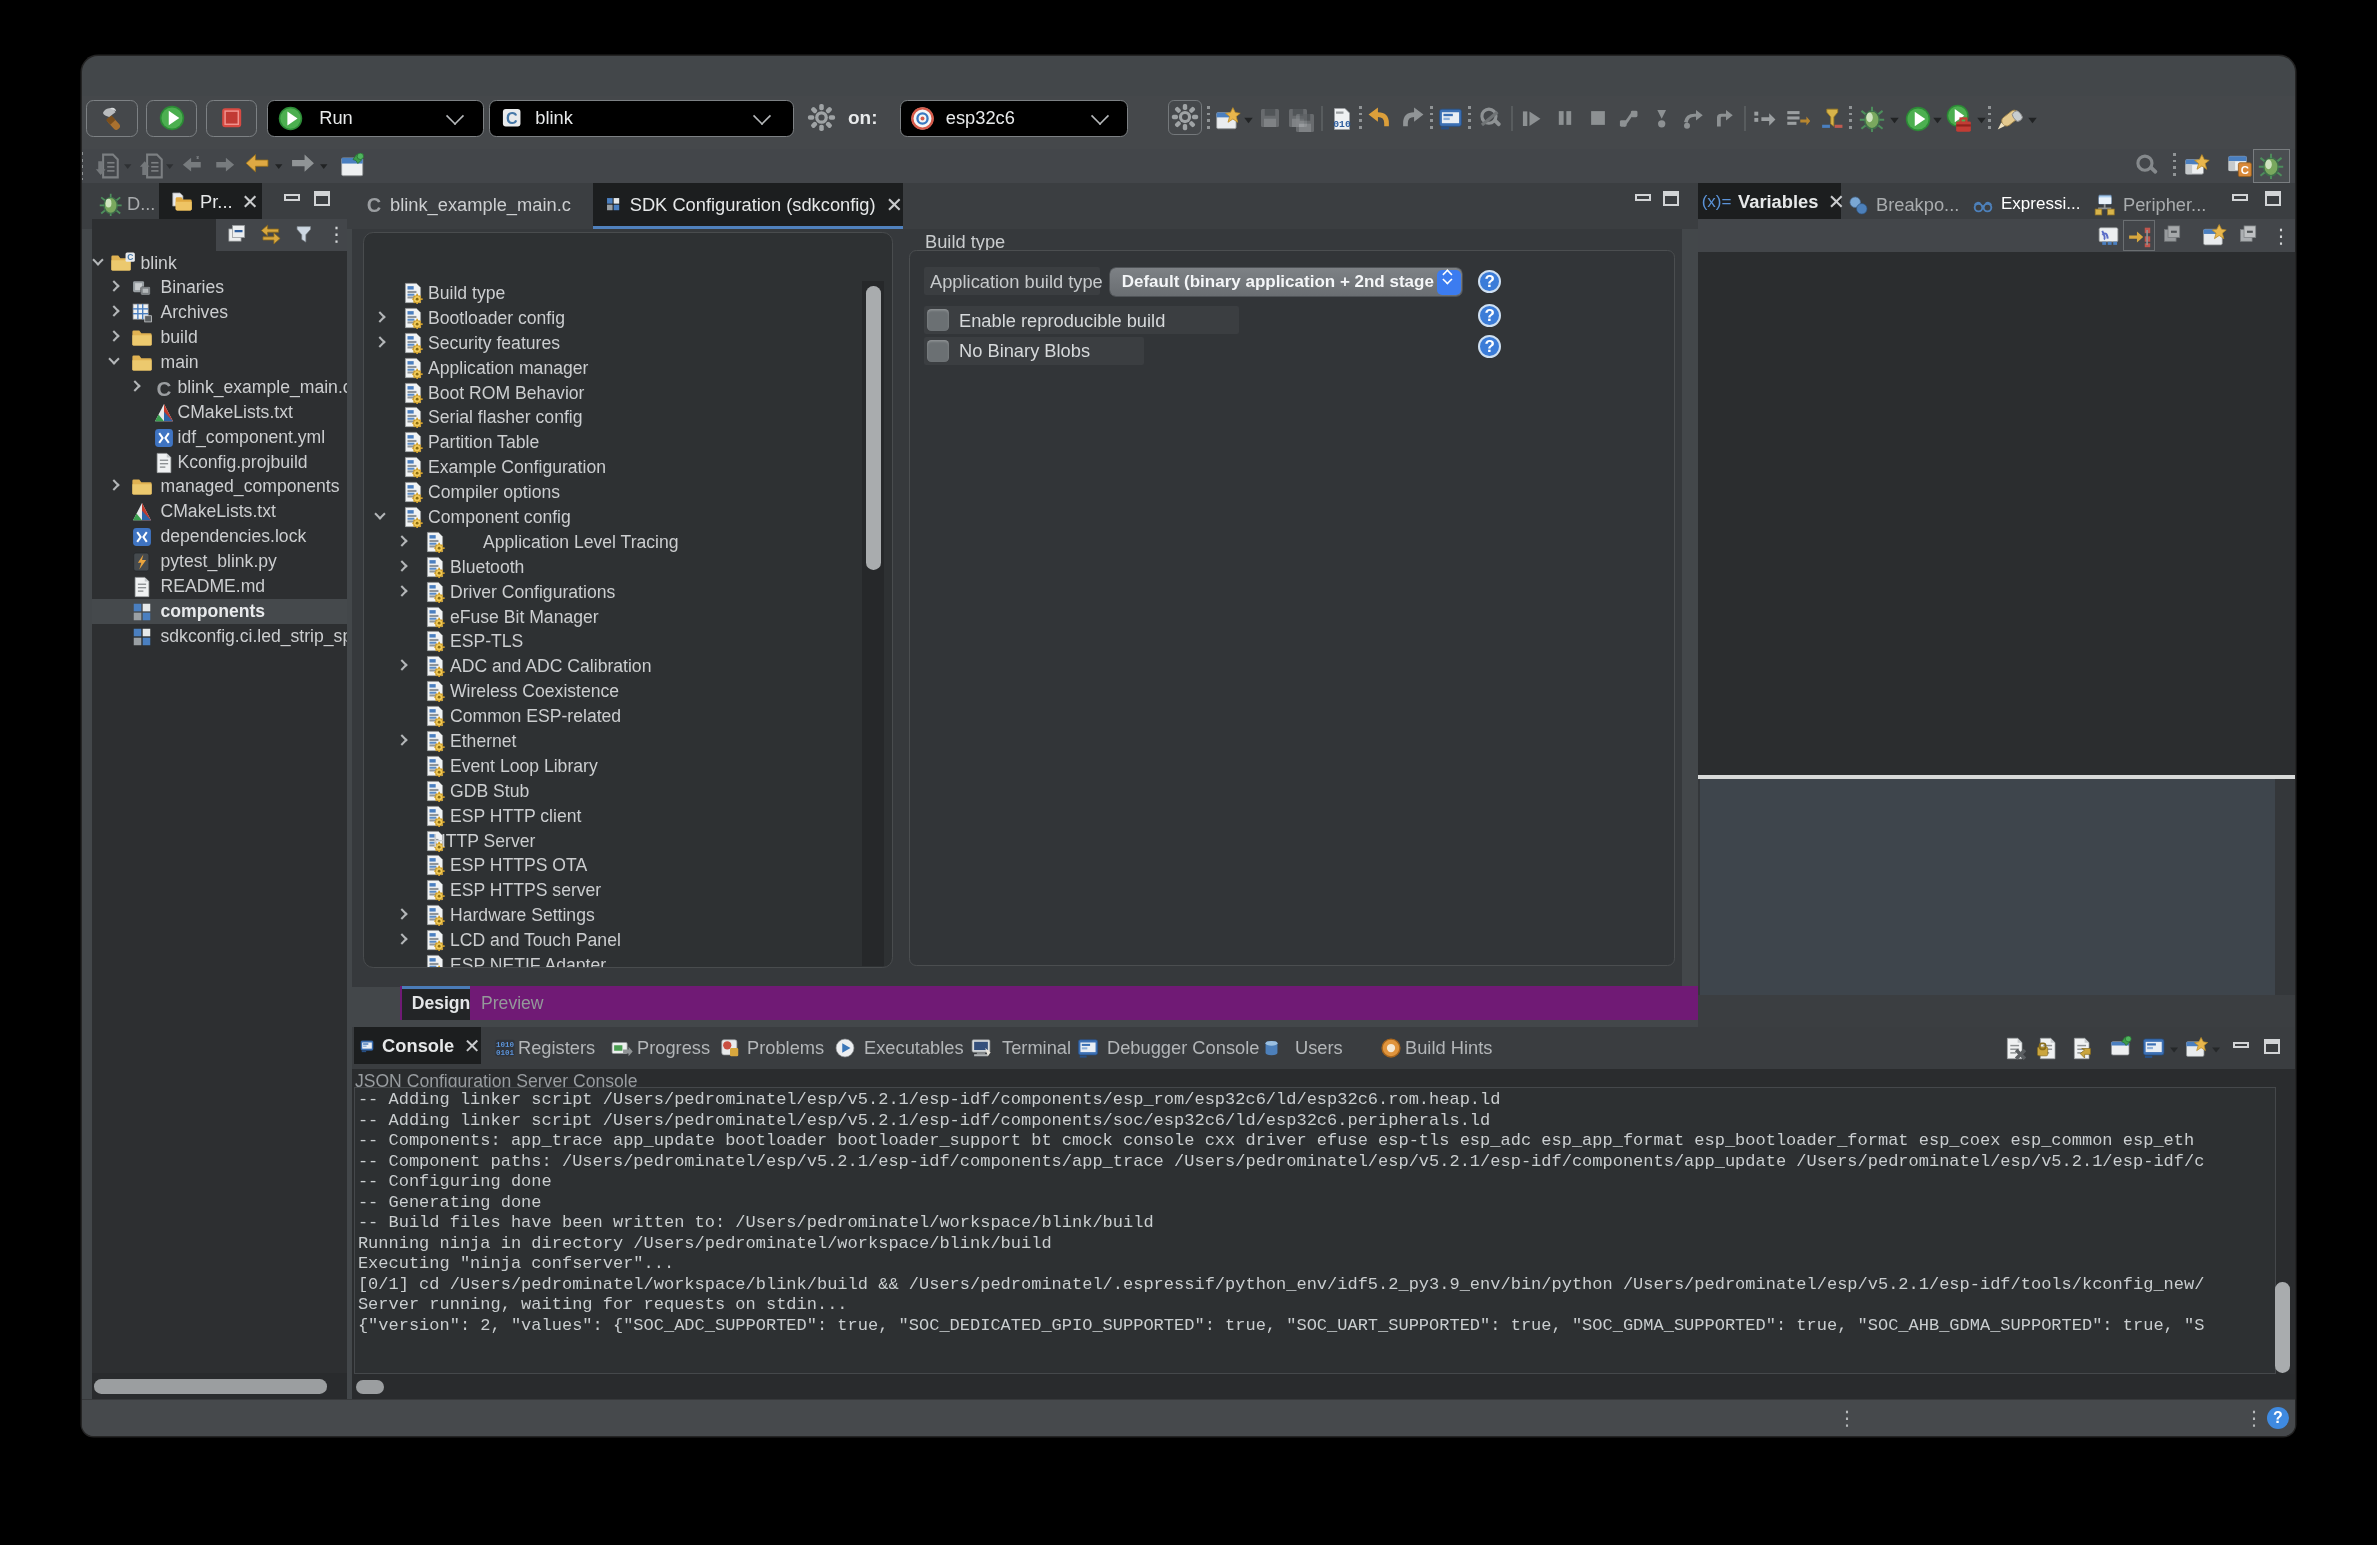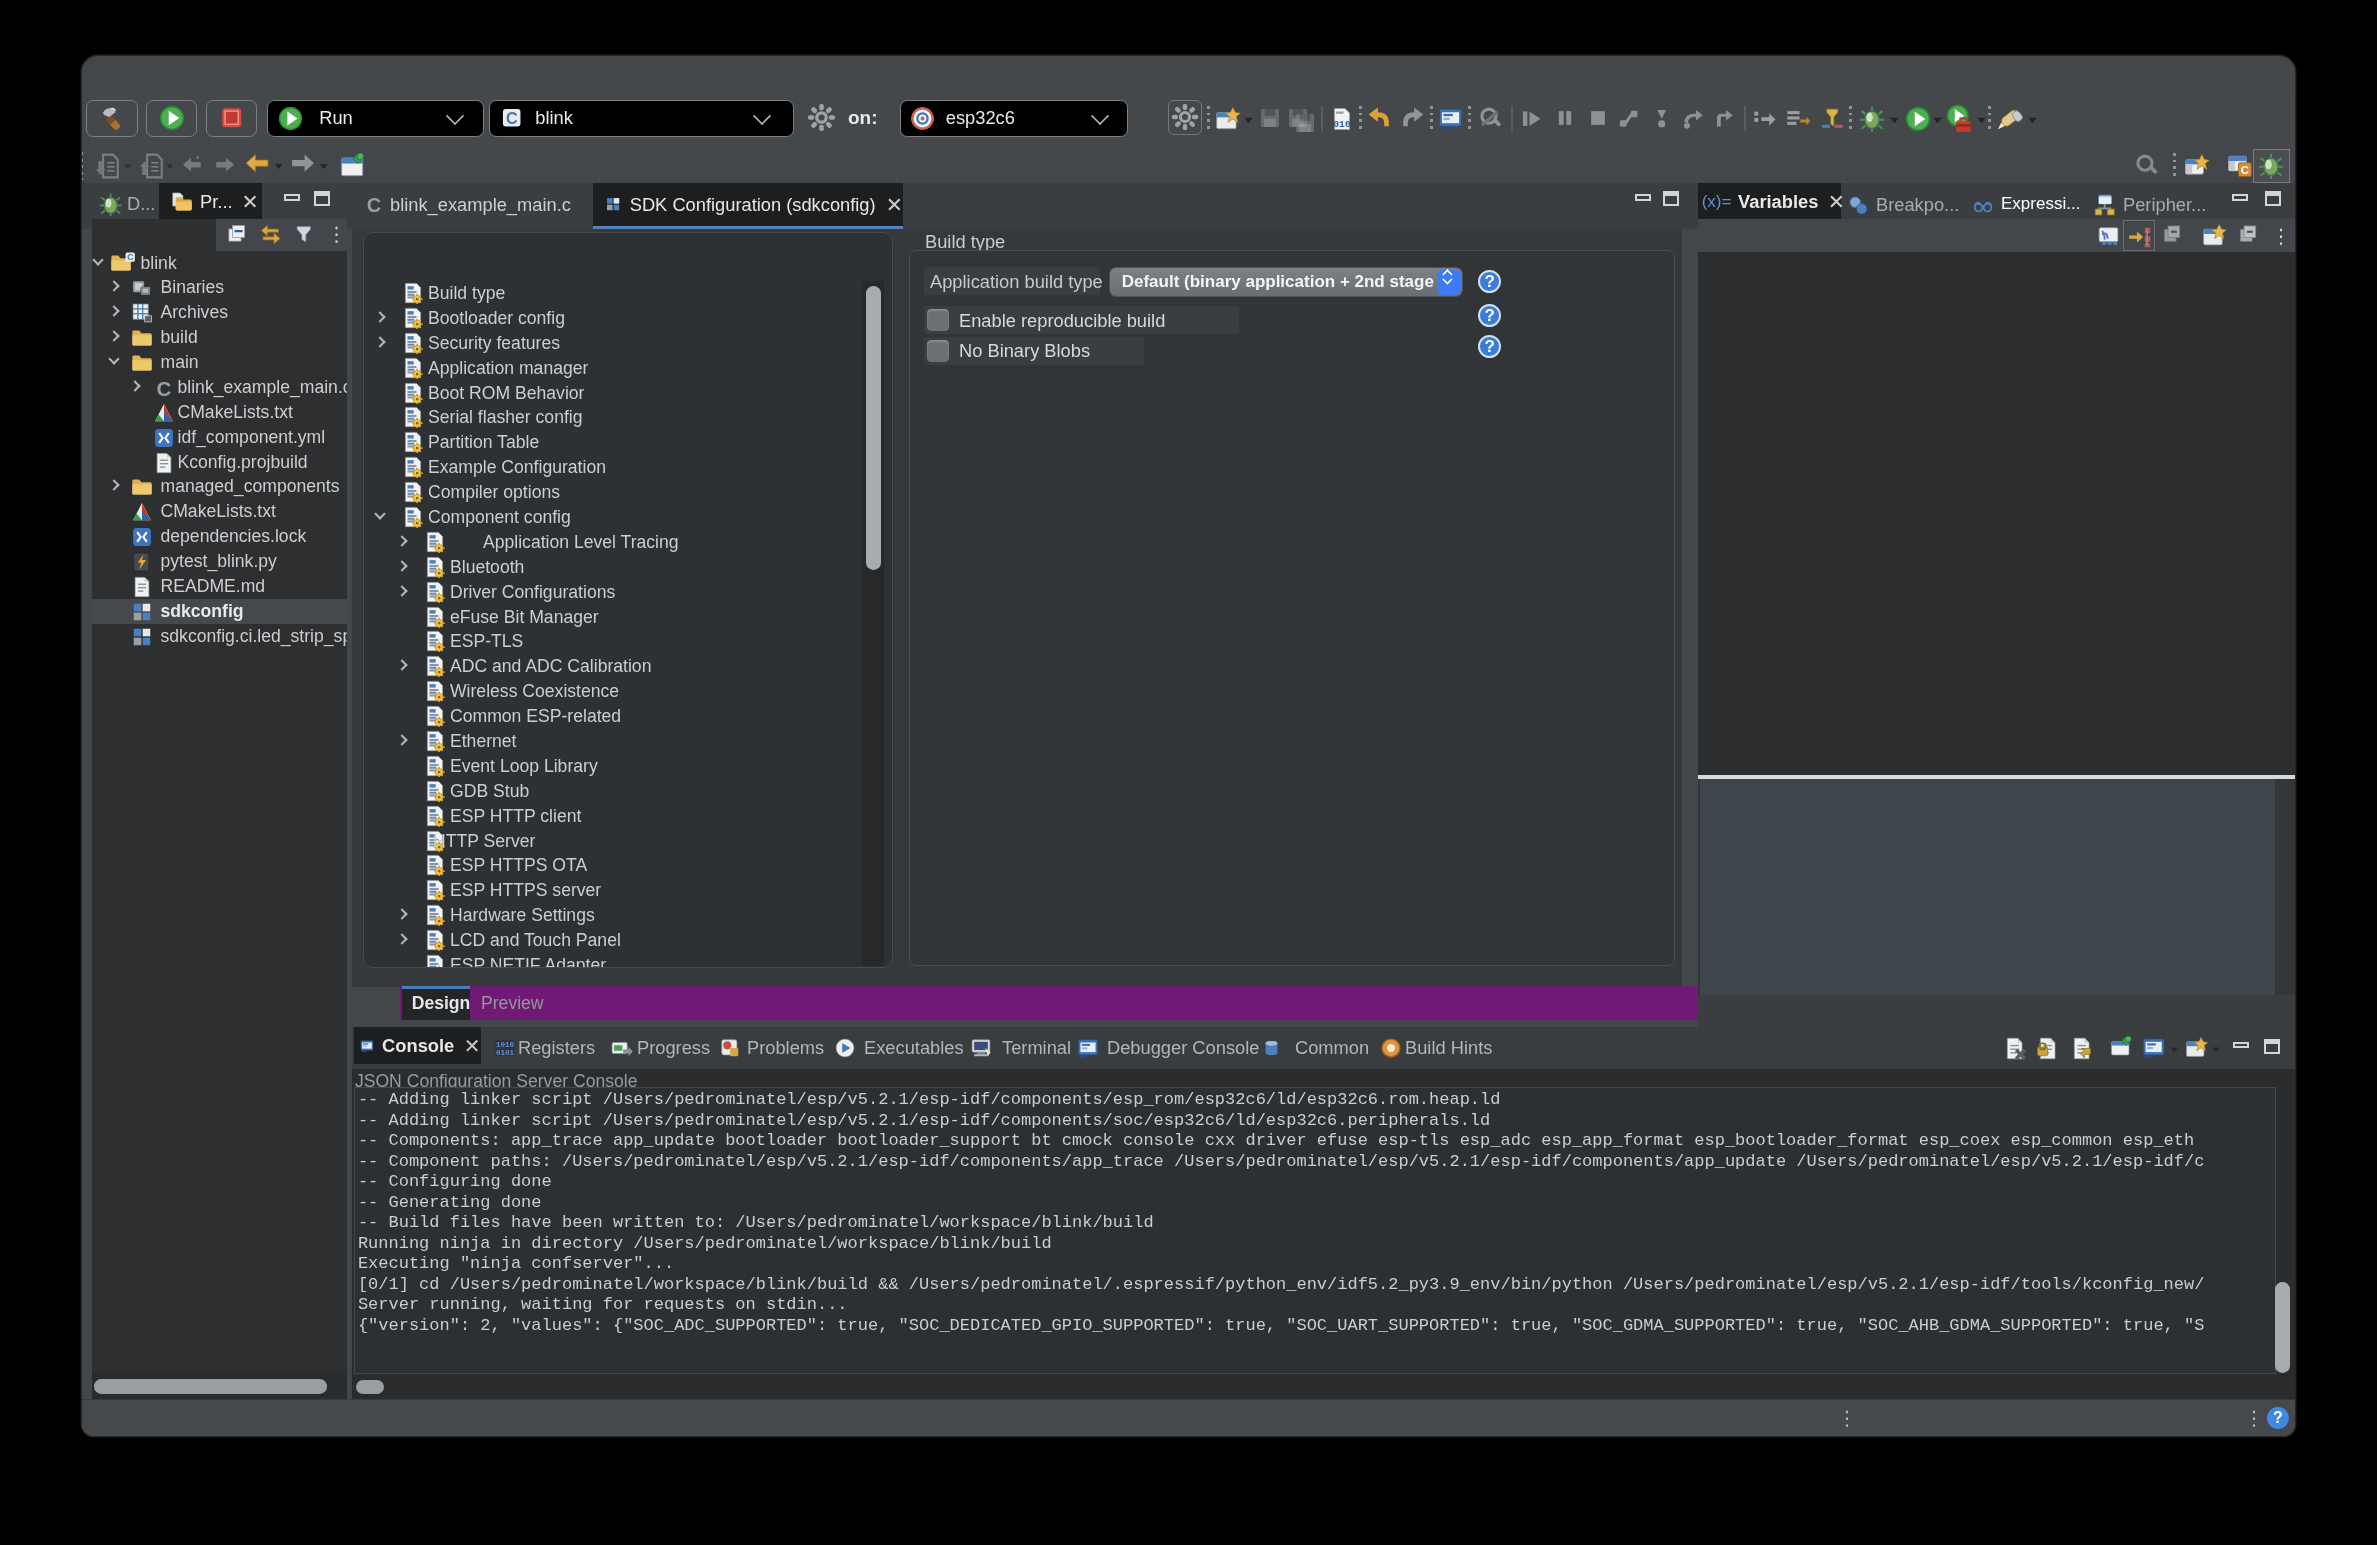--- a/index.html
+++ b/index.html
@@ -731,21 +731,21 @@
     <div class="prow" style="top:355px;">
         <svg class="ticon" style="left:39px;" viewBox="0 0 32 32">
           <use href="#txtdoc"></use>
         </svg>
         <span style="left:69px;">README.md</span>
       </div>
     <div class="prow" style="top:380px;">
         <svg class="ticon" style="left:39px;" viewBox="0 0 32 32">
           <use href="#sdkic"></use>
         </svg>
-        <span style="left:69px; font-weight:700; color:#e8eaec;">sdkconfig</span>
+        <span style="left:69px; font-weight:700; color:#e8eaec;">components</span>
       </div>
     <div class="prow" style="top:405px;">
         <svg class="ticon" style="left:39px;" viewBox="0 0 32 32">
           <use href="#sdkic"></use>
         </svg>
         <span style="left:69px;">sdkconfig.ci.led_strip_sp</span>
       </div>
     <div class="abs" style="left:0; top:1154px; width:255px; height:26px; background:#292b2d;">
       <div class="abs" style="left:2.2px; top:5.9px; width:233px; height:15.4px; background:#9b9ea0; border-radius:7.3px;"></div>
     </div>
@@ -1017,21 +1017,21 @@
           <use href="#termic"></use>
         </svg>
       <span class="ctab" style="left:650px;">Terminal</span>
       <svg class="icon" style="left:725px; top:10.2px;" width="22" height="22" viewBox="0 0 32 32">
           <use href="#consoleic"></use>
         </svg>
       <span class="ctab" style="left:755px;">Debugger Console</span>
       <svg class="icon" style="left:910px; top:10.2px;" width="19" height="22" viewBox="0 0 32 32">
           <use href="#memic"></use>
         </svg>
-      <span class="ctab" style="left:943px;">Common</span>
+      <span class="ctab" style="left:943px;">Users</span>
       <svg class="icon" style="left:1028px; top:10.2px;" width="22" height="22" viewBox="0 0 32 32">
           <use href="#hintic"></use>
         </svg>
       <span class="ctab" style="left:1053px;">Build Hints</span>
       <svg class="icon" style="left:1651px; top:8.8px;" width="23.4" height="25" viewBox="0 0 32 32">
           <use href="#txtdoc"></use>
           <line x1="18" y1="18" x2="30" y2="30" stroke="#5a5e61" stroke-width="5"></line>
           <line x1="30" y1="18" x2="18" y2="30" stroke="#5a5e61" stroke-width="5"></line>
         </svg>
       <svg class="icon" style="left:1684px; top:8.8px;" width="23.4" height="25" viewBox="0 0 32 32">

